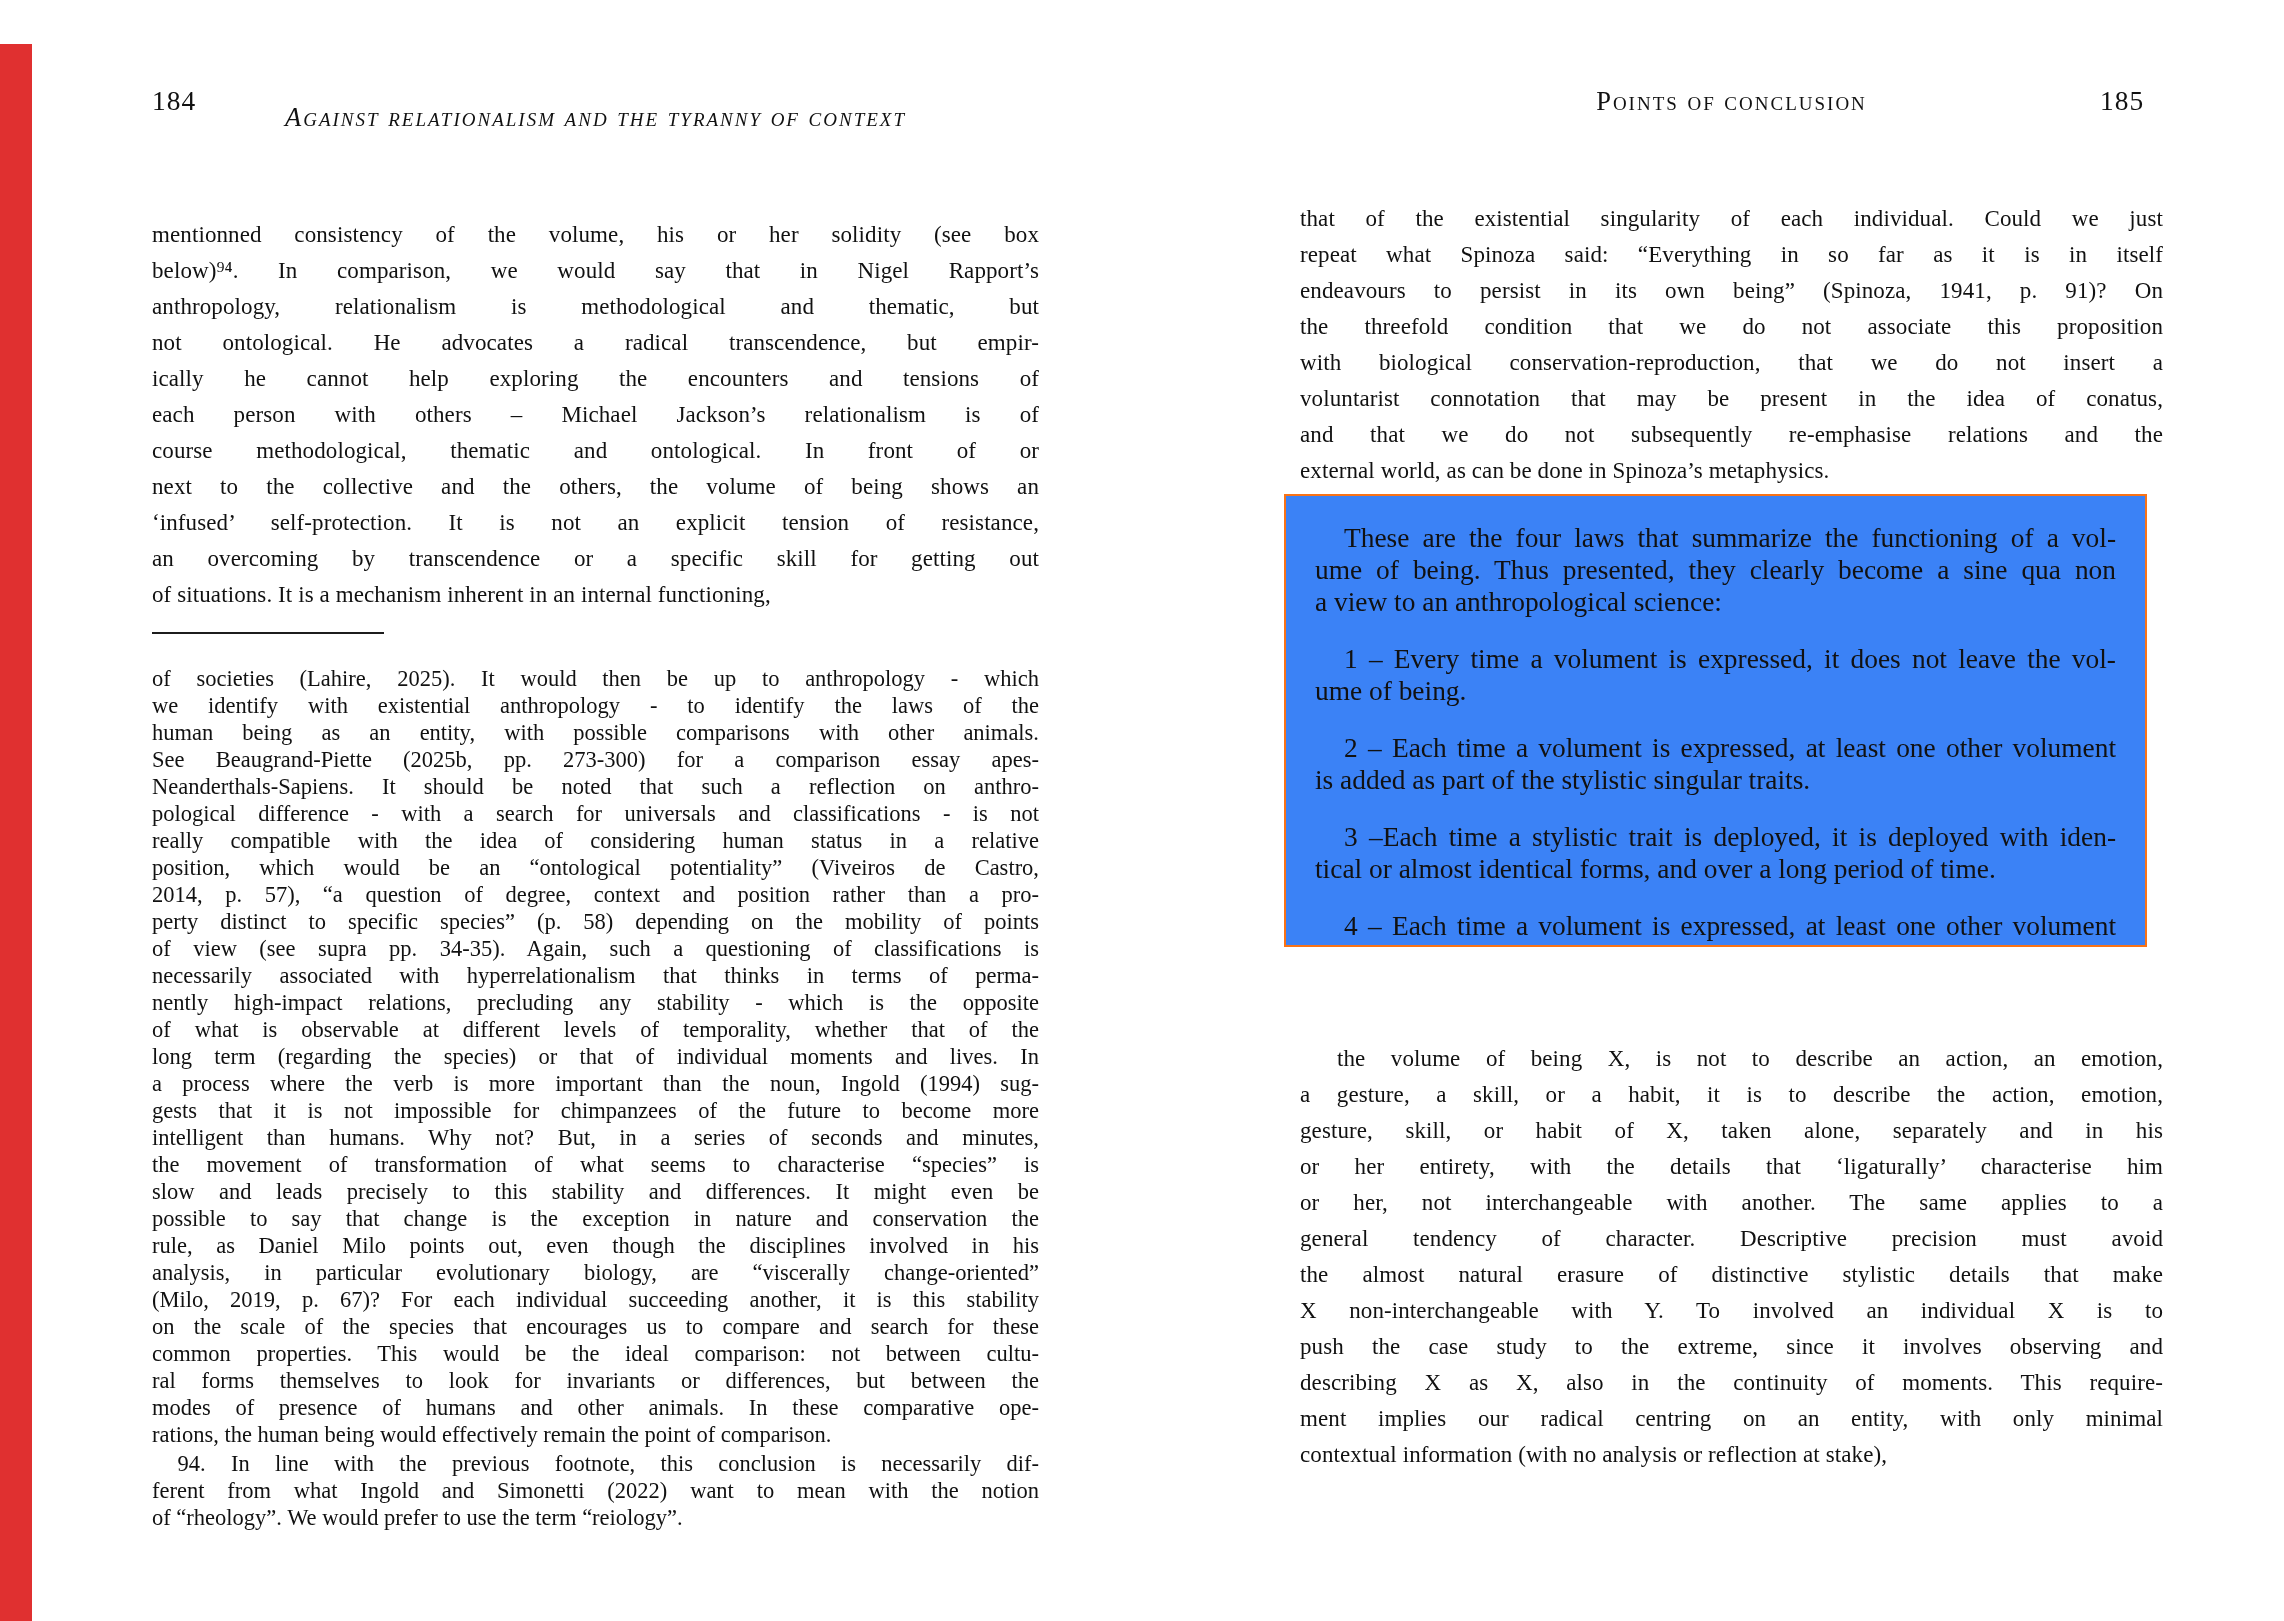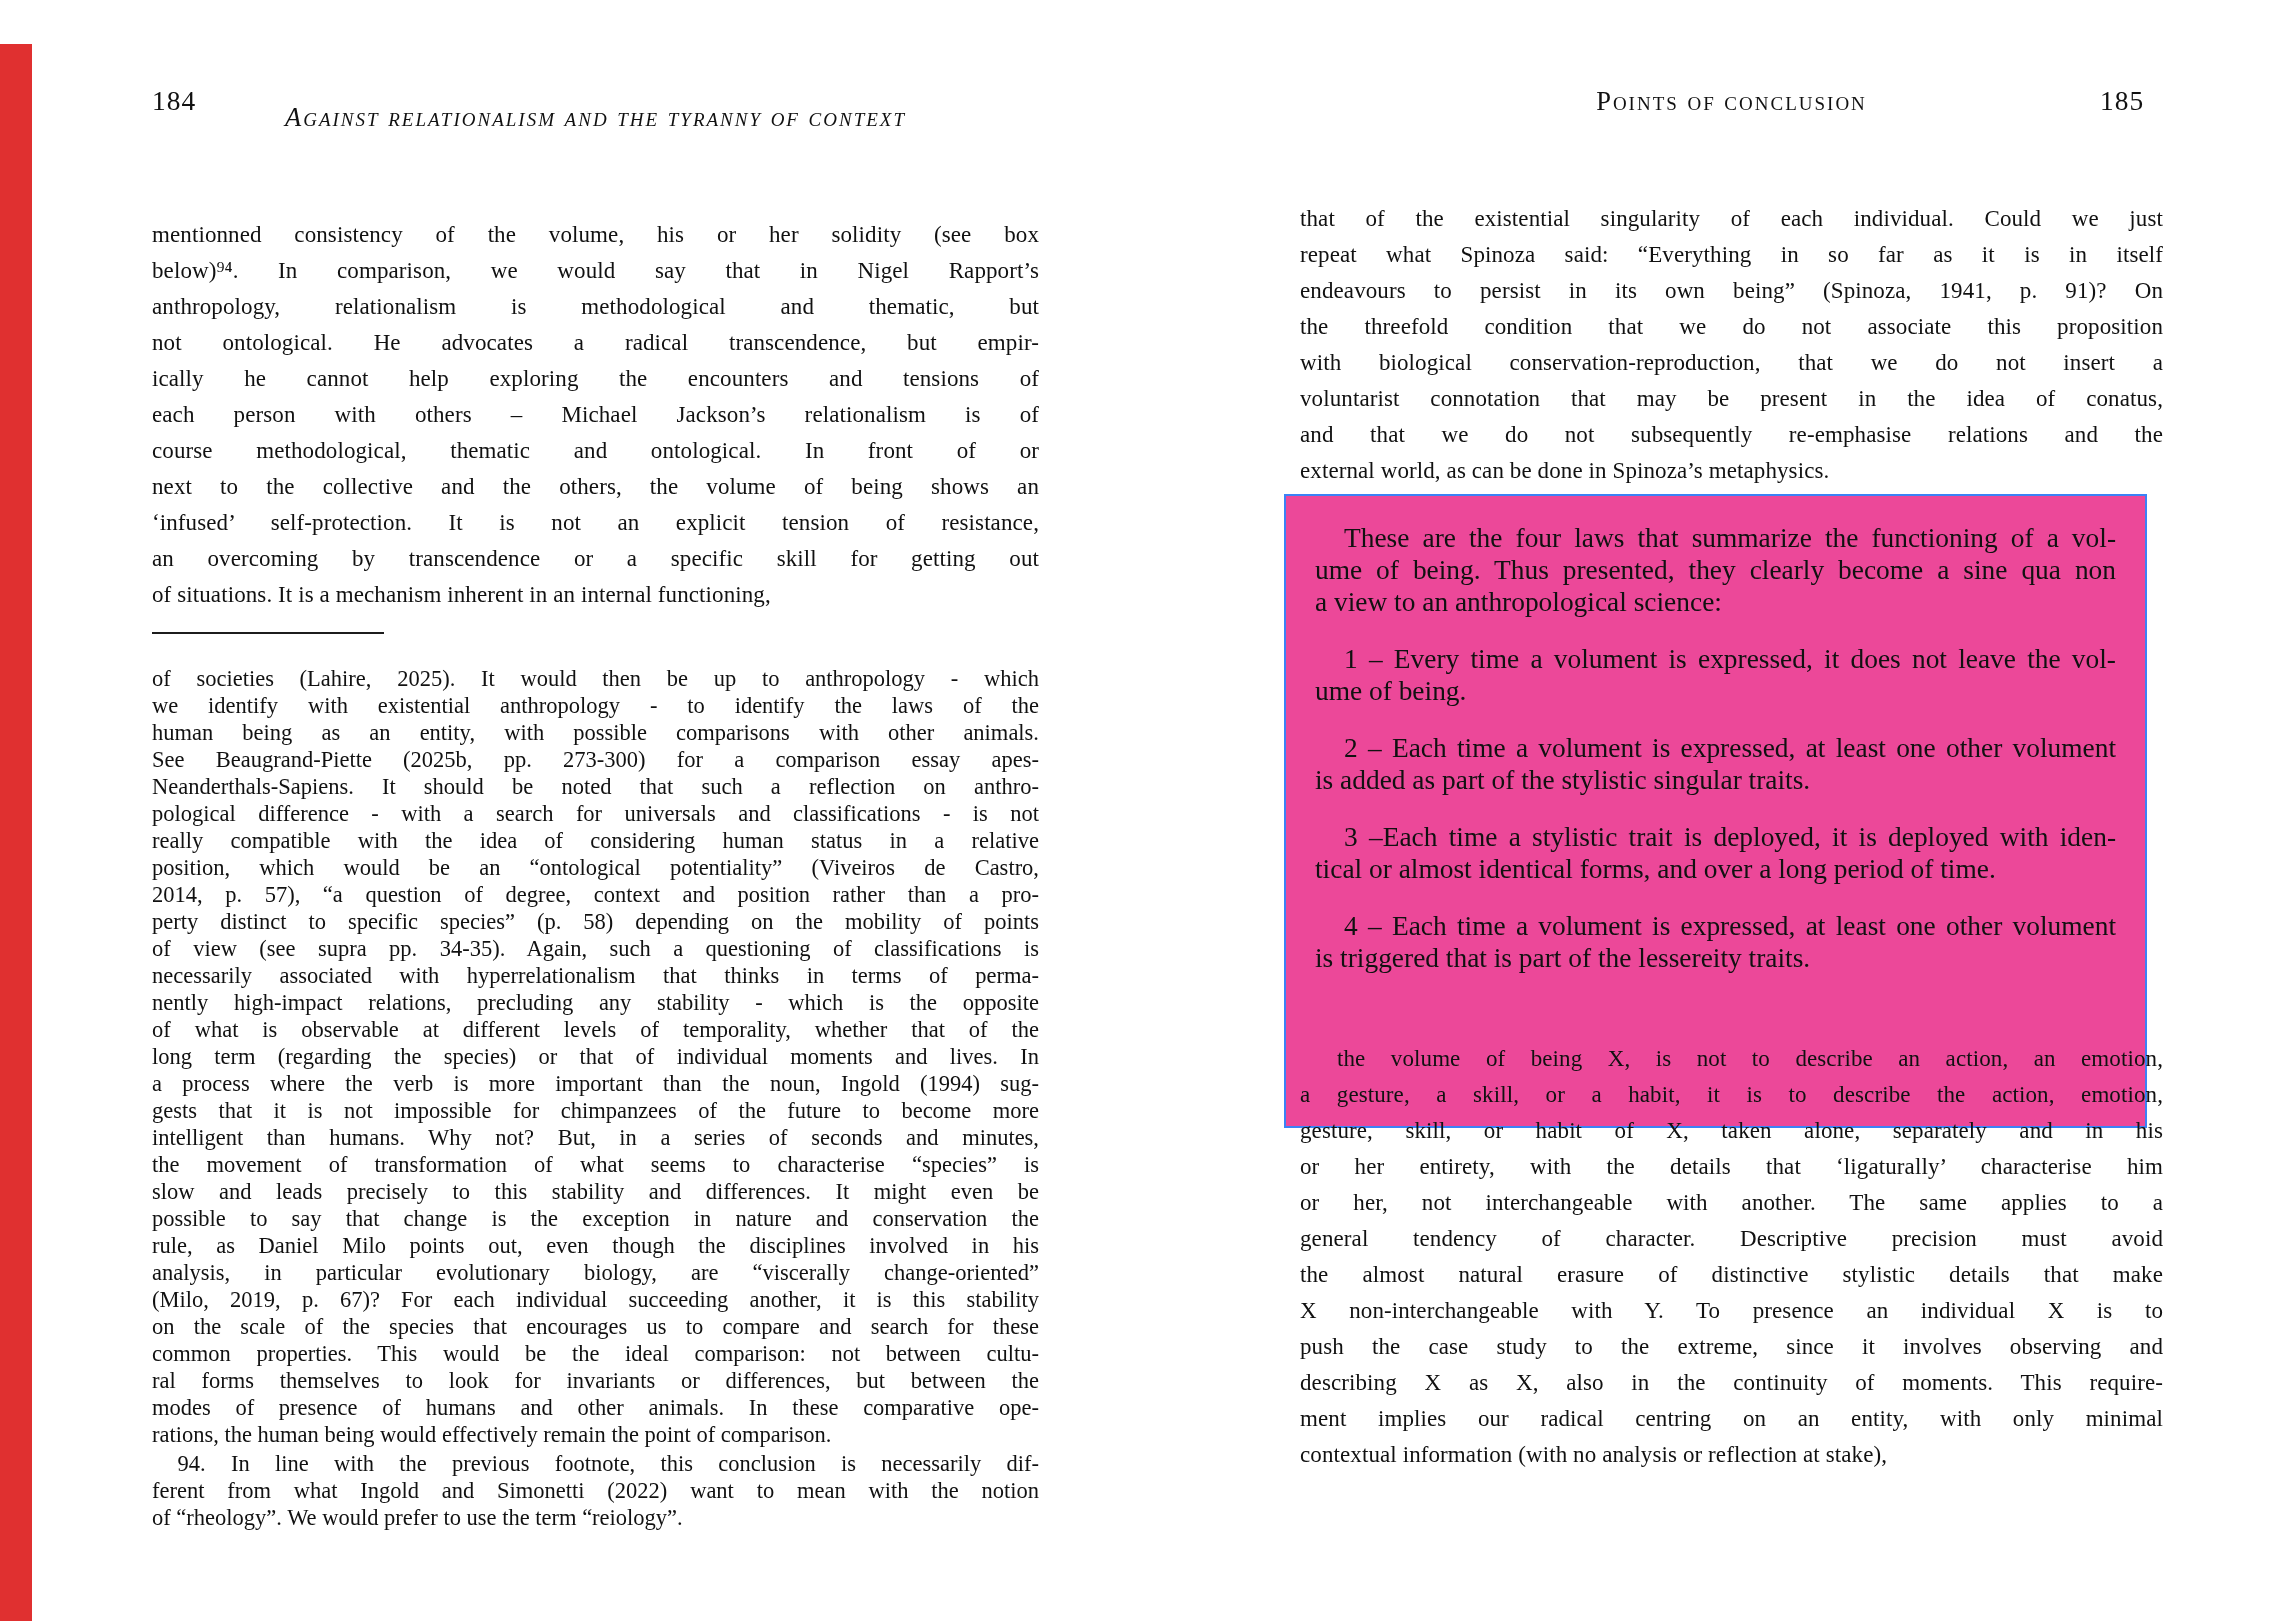--- a/index.html
+++ b/index.html
@@ -44,24 +44,24 @@
     left: 152px; top: 632px; width: 232px;
     border-top: 2px solid #1c1c1c; height: 0;
   }
   .footnote-text {
     font-size: 22.5px; line-height: 27px;
   }
   .fn94 .line:first-child { text-indent: 25.5px; }
 
   
   .laws-box {
-    left: 1284px; top: 494px; width: 863px; height: 634px;
+    left: 1284px; top: 494px; width: 863px; height: 453px;
     box-sizing: border-box;
-    background: #ec4899;
-    border: 2px solid #3b82f6;
+    background: #3b82f6;
+    border: 2px solid #f97316;
     padding: 25.5px 29px 19.6px 29px;
     overflow: hidden;
   }
   .laws-box .para { font-size: 27.4px; line-height: 32px; }
   .laws-box .para .line:first-child { text-indent: 29px; }
   .laws-box .law { margin-top: 25px; }
 
   
   .col-left  { left: 152px;  width: 887px; margin-top: 16px; }
   .col-right { left: 1284px; width: 863px; margin-left: 16px; }
@@ -169,19 +169,19 @@
 </div>
 
 <div class="abs body-text indent-first col-right" style="top:1041px;">
     <div class="line">the volume of being X, is not to describe an action, an emotion,</div>
     <div class="line">a gesture, a skill, or a habit, it is to describe the action, emotion,</div>
     <div class="line">gesture, skill, or habit of X, taken alone, separately and in his</div>
     <div class="line">or her entirety, with the details that ‘ligaturally’ characterise him</div>
     <div class="line">or her, not interchangeable with another. The same applies to a</div>
     <div class="line">general tendency of character. Descriptive precision must avoid</div>
     <div class="line">the almost natural erasure of distinctive stylistic details that make</div>
-    <div class="line">X non-interchangeable with Y. To presence an individual X is to</div>
+    <div class="line">X non-interchangeable with Y. To involved an individual X is to</div>
     <div class="line">push the case study to the extreme, since it involves observing and</div>
     <div class="line">describing X as X, also in the continuity of moments. This require-</div>
     <div class="line">ment implies our radical centring on an entity, with only minimal</div>
     <div class="line lastline">contextual information (with no analysis or reflection at stake),</div>
   </div>
 
 
 </body></html>

